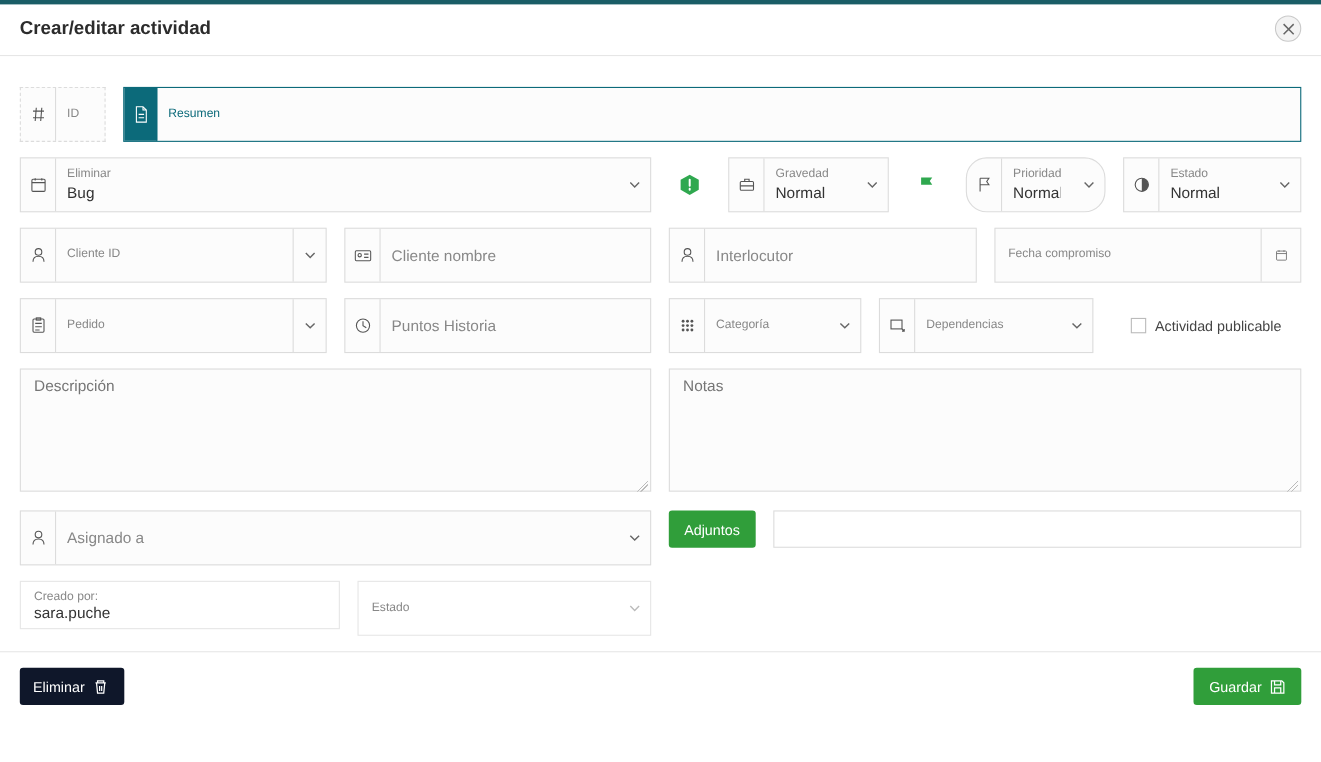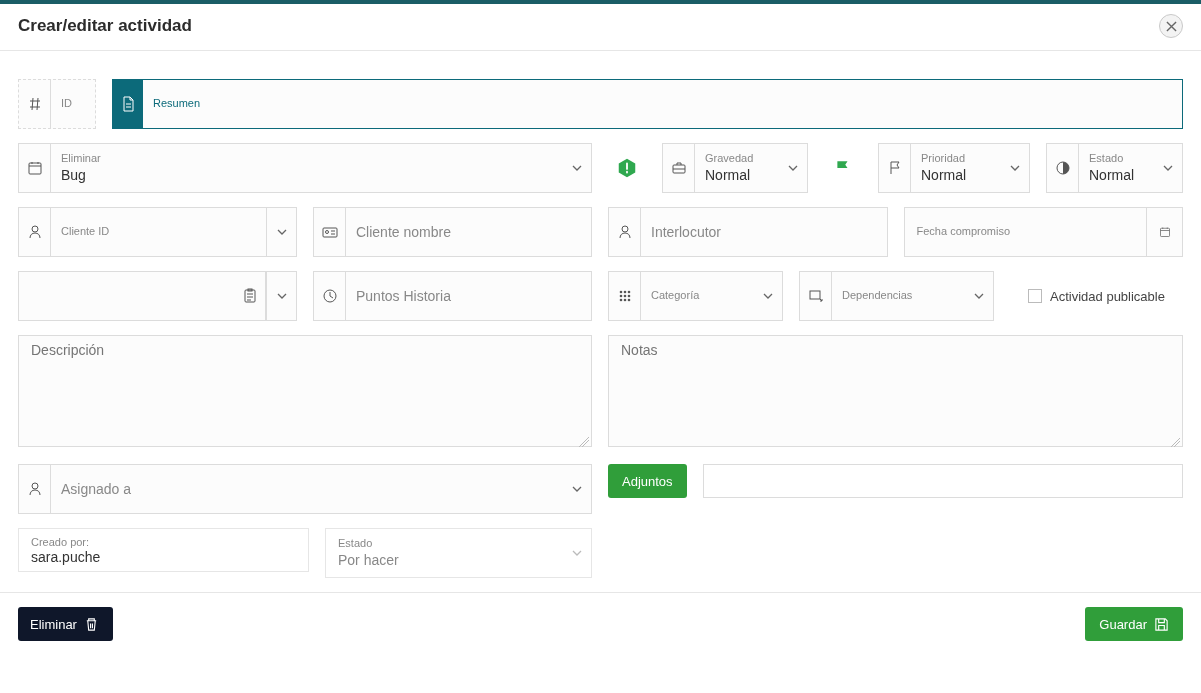--- a/index.html
+++ b/index.html
@@ -275,21 +275,21 @@
             <svg viewBox="0 0 12 12">
               <path d="M2 4l4 4 4-4" stroke="currentColor" stroke-width="1.3" fill="none"></path>
             </svg>
           </div>
       </div>
       <div class="square-icon sq-flag">
         <svg viewBox="0 0 16 16">
             <path d="M3 2v12M3 2h9l-2 3 2 3H3" fill="currentColor"></path>
           </svg>
       </div>
-      <div class="fld" style="width:152px;">
+      <div class="fld" style="width:127px;border-radius:19px;">
         <div class="icon-slot">
           <svg viewBox="0 0 16 16">
               <path d="M4 2v12M4 2h8l-2 3 2 3H4" stroke="currentColor" fill="none"></path>
             </svg>
         </div>
         <div class="body">
           <span class="lbl">Prioridad</span>
           <span class="val">Normal</span>
         </div>
         <div class="chev">
@@ -379,20 +379,24 @@
 
   <div class="row">
     <div class="col-left">
       <div class="fld" style="flex:1;">
         <div class="icon-slot">
           <svg viewBox="0 0 16 16">
               <rect x="3" y="2" width="10" height="12" rx="1" stroke="currentColor" fill="none"></rect>
               <rect x="6" y="1" width="4" height="2" stroke="currentColor" fill="none"></rect>
               <path d="M5 6h6M5 9h6M5 12h4" stroke="currentColor"></path>
             </svg>
+        </div>
+        <div class="body">
+          <span class="lbl">Pedido</span>
+
         </div>
         <div class="chev boxed">
             <svg viewBox="0 0 12 12">
               <path d="M2 4l4 4 4-4" stroke="currentColor" stroke-width="1.3" fill="none"></path>
             </svg>
           </div>
       </div>
       <div class="fld" style="flex:1;">
         <div class="icon-slot">
           <svg viewBox="0 0 16 16">
@@ -498,21 +502,20 @@
 
   <div class="row" style="margin-bottom:0;">
     <div class="col-left">
       <div class="readonly-block" style="flex:1;">
         <span class="lbl">Creado por:</span>
         <span class="val">sara.puche</span>
       </div>
       <div class="fld" style="flex:1; background:#fff; border-color:#e6e6e6;">
         <div class="body" style="padding-left:12px;">
           <span class="lbl">Estado</span>
-          <span class="val" style="color:#888;">Por hacer</span>
         </div>
         <div class="chev">
             <svg viewBox="0 0 12 12">
               <path d="M2 4l4 4 4-4" stroke="#bbb" stroke-width="1.3" fill="none"></path>
             </svg>
           </div>
       </div>
     </div>
     <div class="col-right"></div>
   </div>

